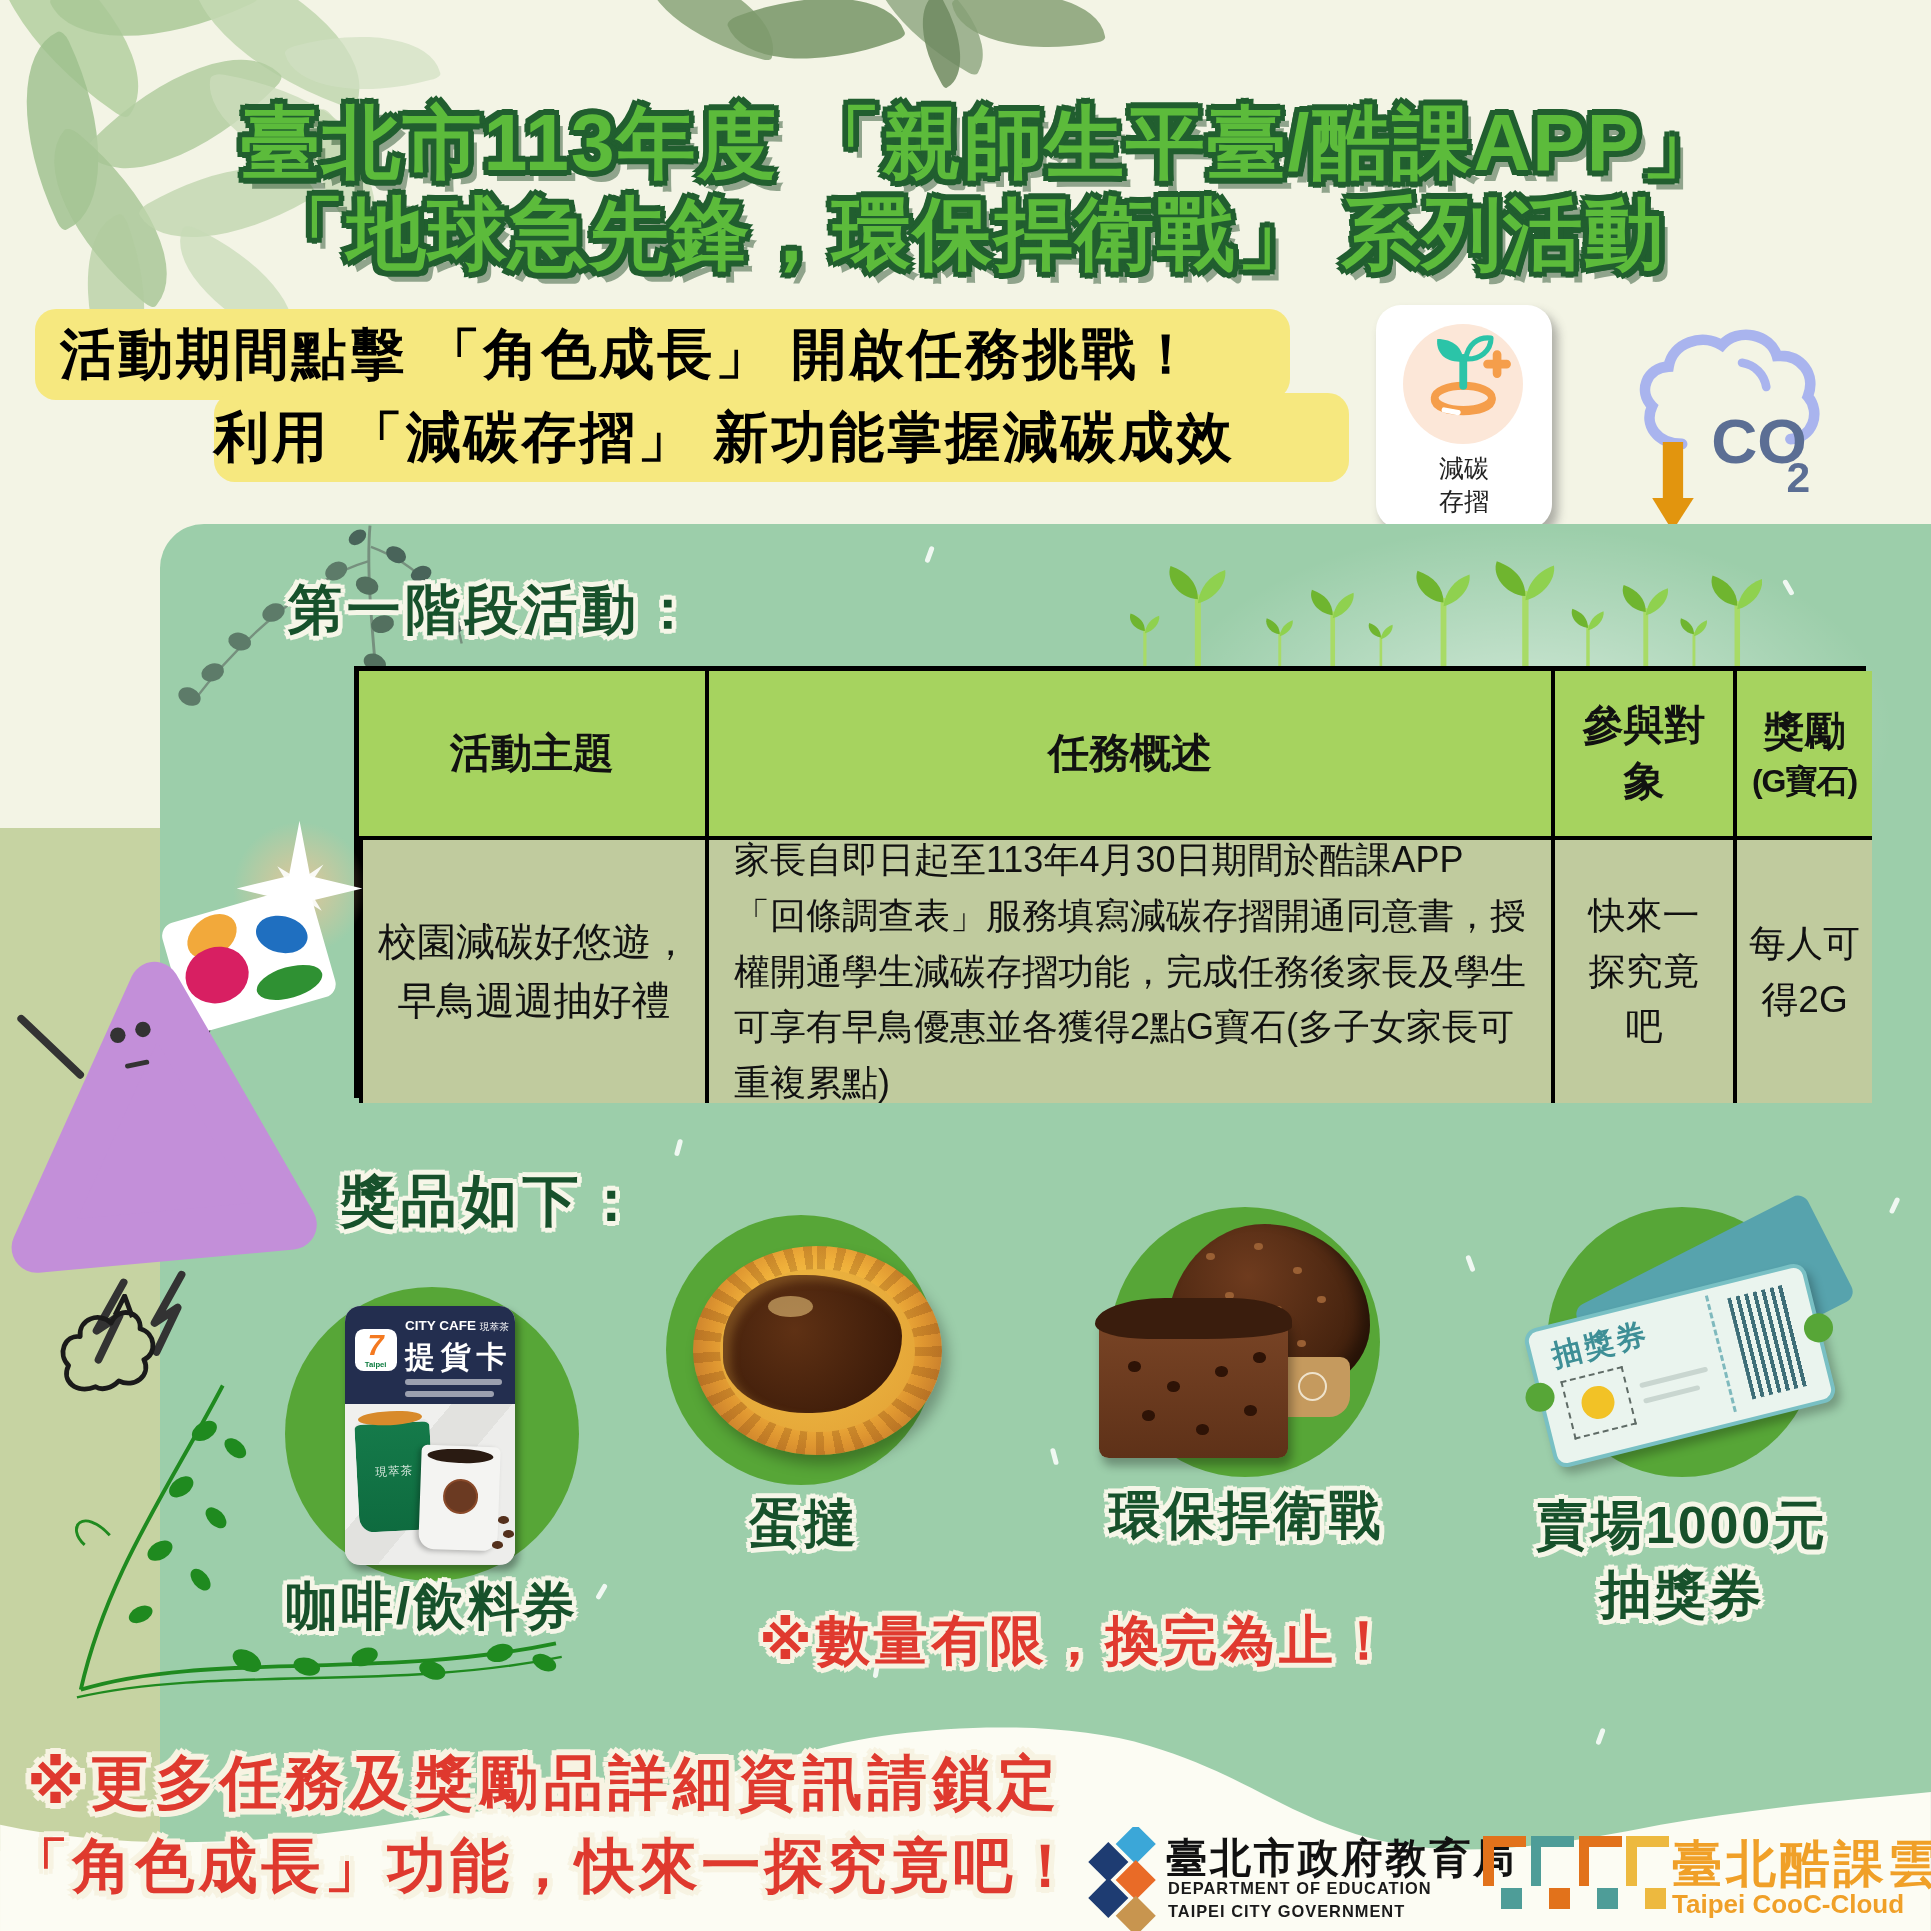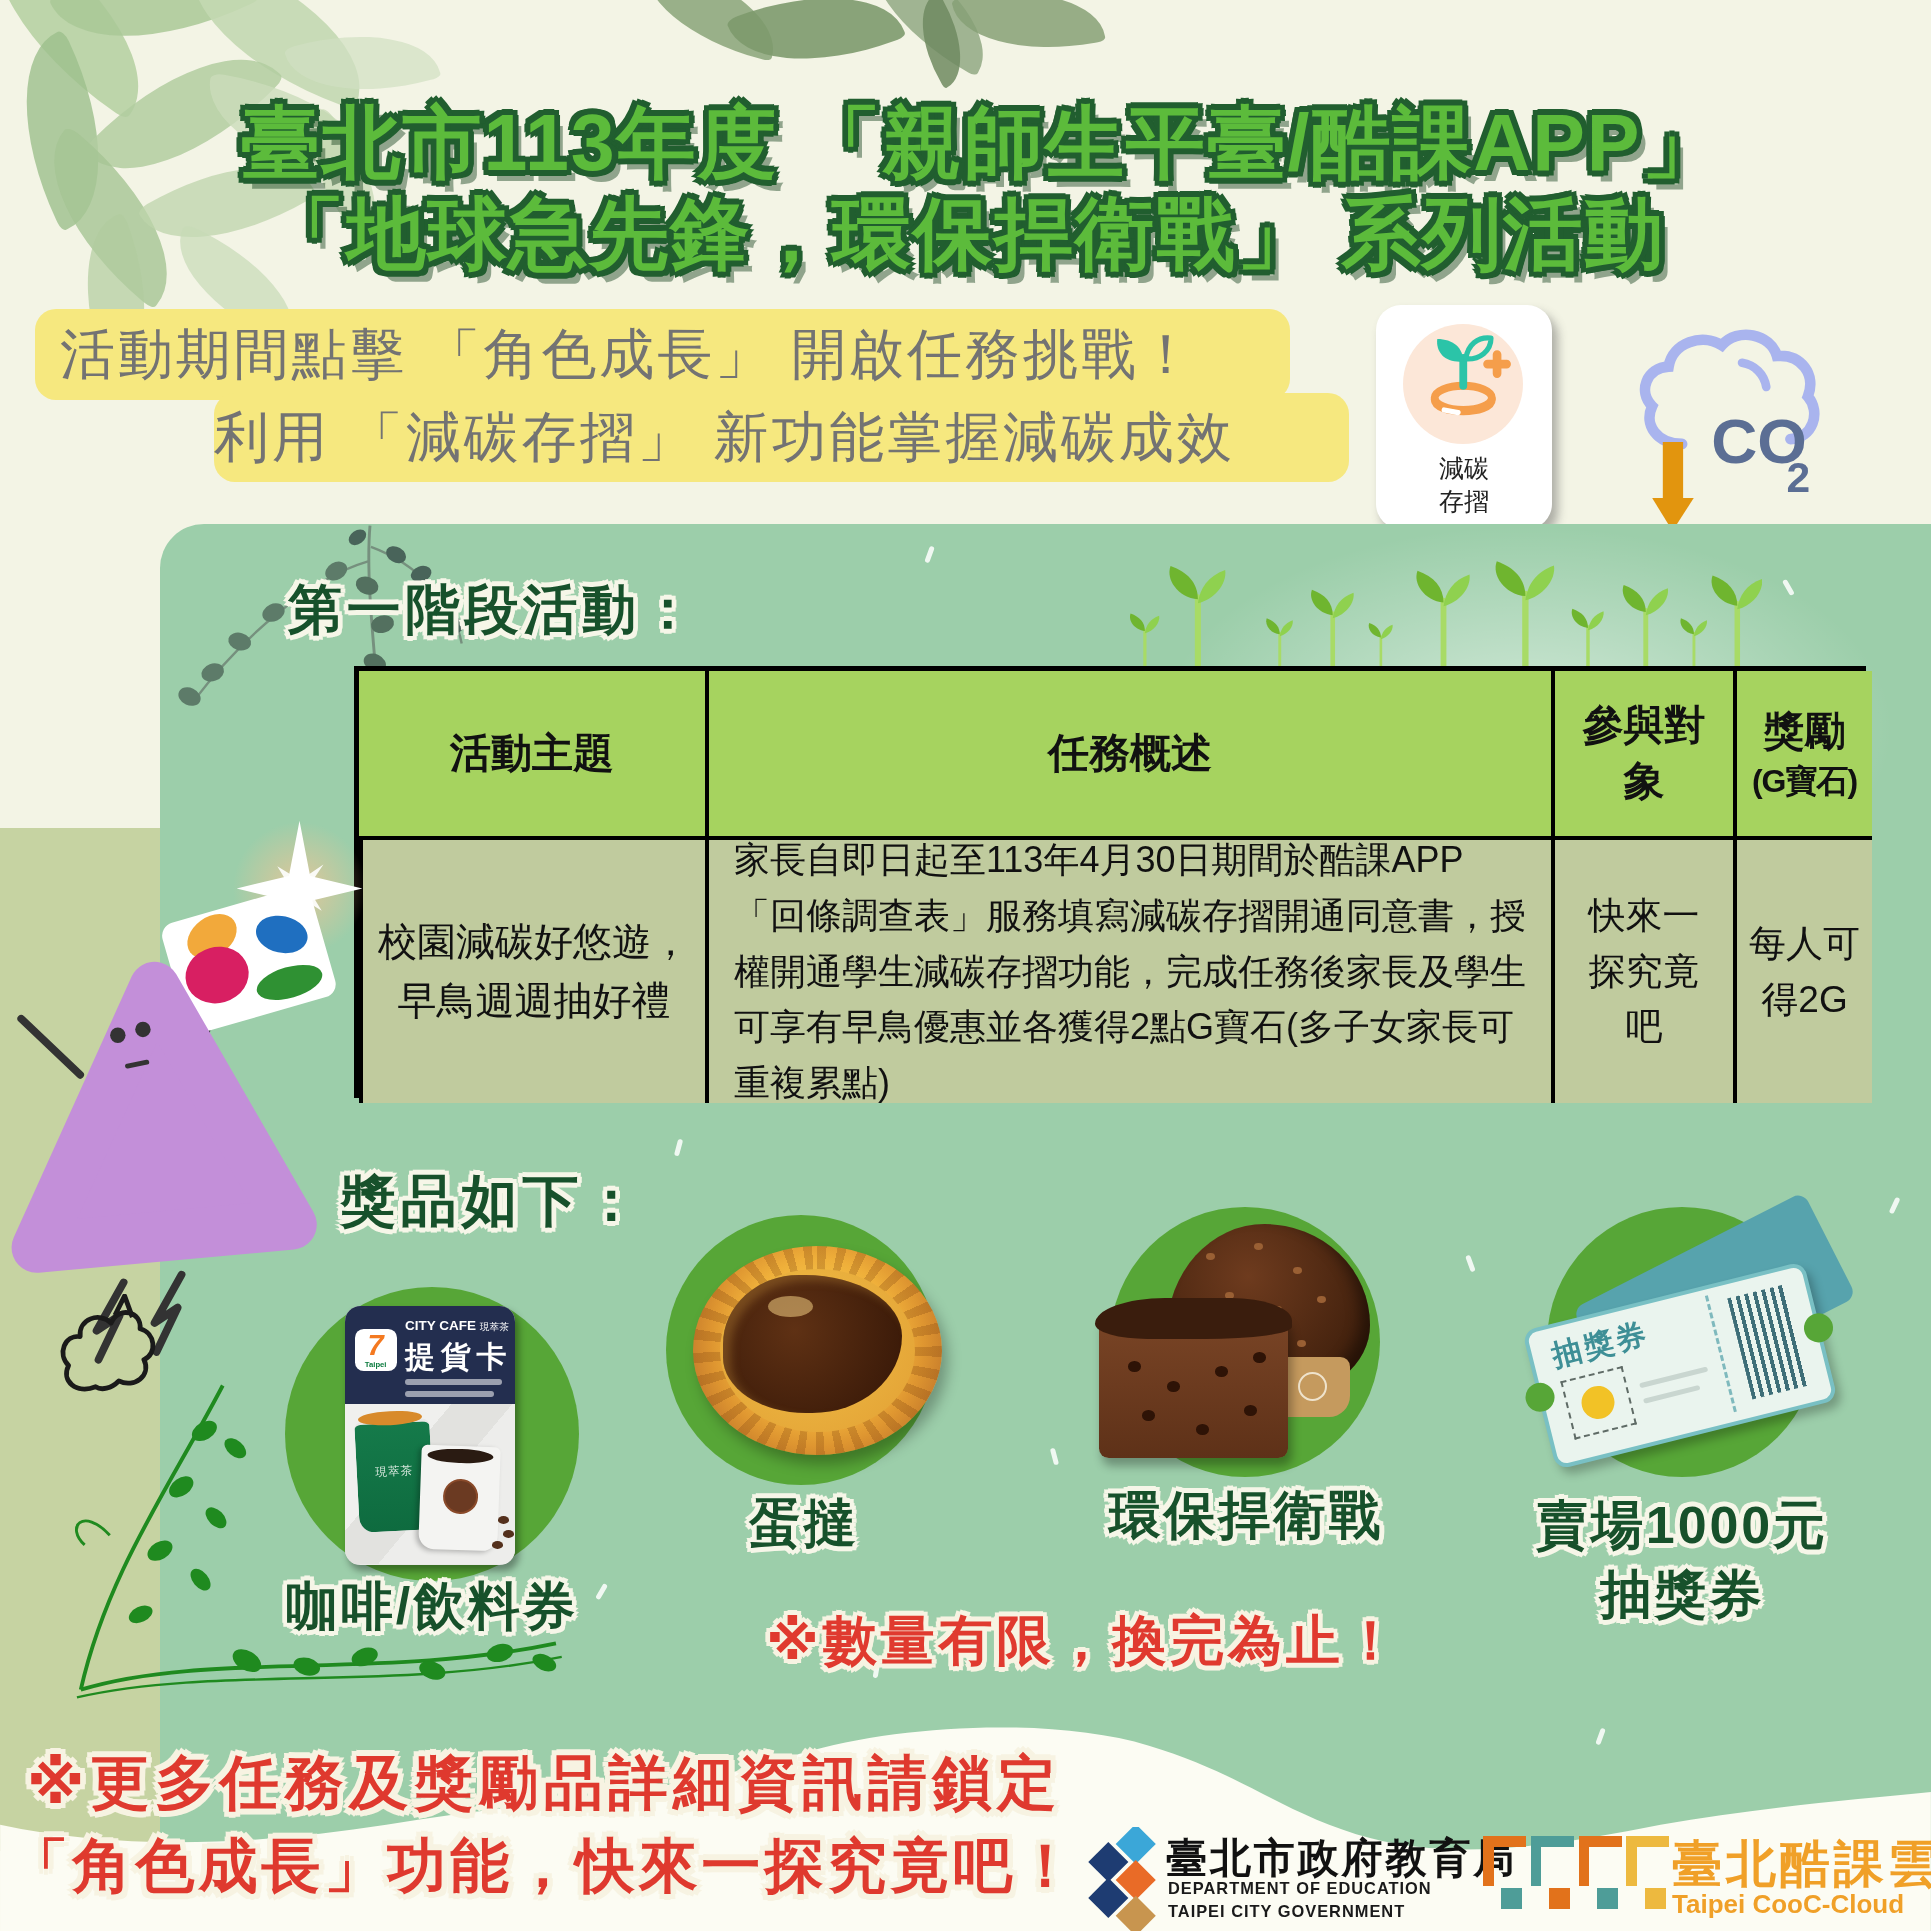--- a/index.html
+++ b/index.html
@@ -15,21 +15,21 @@
     position:absolute;width:100%;text-align:center;
     font-size:79px;font-weight:900;letter-spacing:1.9px;color:#5cbb3b;
     text-shadow:
       5.8px 0 0 #215e2f,-5.8px 0 0 #215e2f,0 5.8px 0 #215e2f,0 -5.8px 0 #215e2f,
       4.8px 4.8px 0 #215e2f,-4.8px 4.8px 0 #215e2f,4.8px -4.8px 0 #215e2f,-4.8px -4.8px 0 #215e2f,
       8.7px 10.6px 0 rgba(24,66,31,.45);
   }
   
   .banner{position:absolute;background:#f6e87f;border-radius:21px;}
   .banner-text{
-    font-size:55px;font-weight:400;color:#737373;letter-spacing:2.9px;white-space:nowrap;
+    font-size:55px;font-weight:700;color:#000000;letter-spacing:2.9px;white-space:nowrap;
   }
   
   .app-card{
     position:absolute;left:1376px;top:305px;width:176px;height:224px;background:#fff;
     border-radius:25px;box-shadow:5.8px 7.7px 9.7px rgba(90,90,90,.45);
   }
   .app-card .halo{position:absolute;left:27px;top:19.3px;width:120px;height:120px;border-radius:50%;background:#fce7d8;}
   .app-card .lbl{position:absolute;left:0;top:147px;width:100%;text-align:center;
     font-size:25px;line-height:33px;color:#222;font-weight:500;}
   
@@ -409,21 +409,21 @@
       <div class="barcode"></div>
     </div>
   </div>
 
   <div class="plabel" style="left:432px;top:1572px;transform:translateX(-50%);">咖啡/飲料券</div>
   <div class="plabel" style="left:804px;top:1489px;transform:translateX(-50%);">蛋撻</div>
   <div class="plabel" style="left:1246px;top:1481px;transform:translateX(-50%);">環保捍衛戰</div>
   <div class="plabel" style="left:1682px;top:1491px;transform:translateX(-50%);">賣場1000元</div>
   <div class="plabel" style="left:1682px;top:1560px;transform:translateX(-50%);">抽獎券</div>
 
-  <div class="red-note" style="left:1077px;top:1605px;transform:translateX(-50%);margin-left:7px;">※數量有限，換完為止！</div>
+  <div class="red-note" style="left:1077px;top:1605px;transform:translateX(-50%);">※數量有限，換完為止！</div>
 
   <svg style="position:absolute;left:53px;top:1294px;" width="121" height="114" viewBox="0 0 125 118">
     <path d="M44,96 C24,104 8,90 16,74 C4,62 12,42 28,44 C26,26 48,18 60,30 C68,12 92,18 90,36 C106,40 108,62 94,68 C102,84 84,98 68,90 C60,98 50,100 44,96 Z" fill="none" stroke="#1a1a1a" stroke-width="5" stroke-linejoin="round"></path>
     <path d="M64,22 L74,2 L82,24" fill="none" stroke="#1a1a1a" stroke-width="5" stroke-linejoin="round"></path>
   </svg>
 
   <svg style="position:absolute;left:14.5px;top:1371px;" width="599" height="338" viewBox="0 0 620 350">
     <path d="M215,15 C160,120 95,210 68,330" fill="none" stroke="#1f8a1f" stroke-width="4"></path>
     <path d="M98,170 C70,140 52,162 72,180" fill="none" stroke="#1f8a1f" stroke-width="3"></path>
     <path d="M68,330 C200,290 380,320 560,282" fill="none" stroke="#1f8a1f" stroke-width="4"></path>

